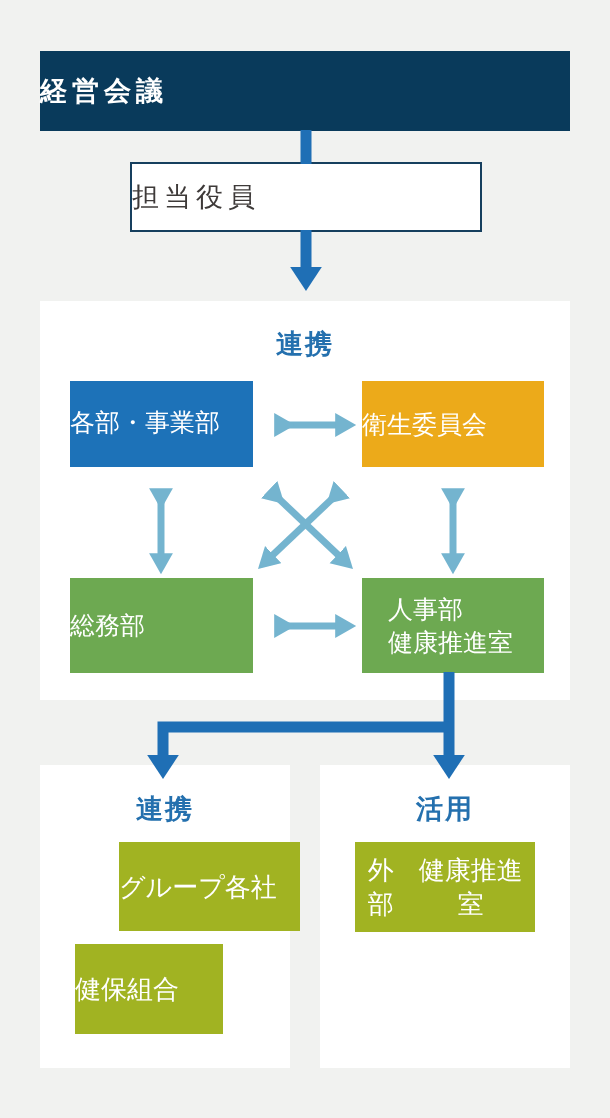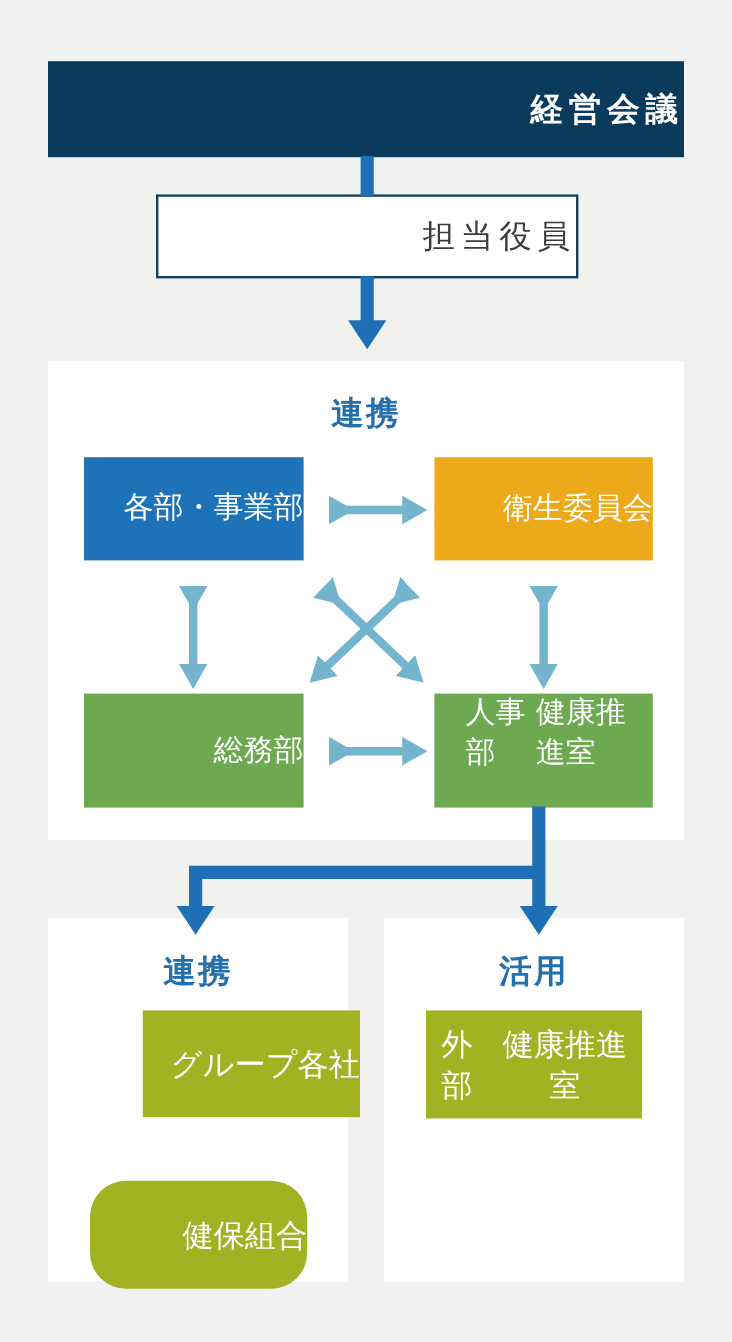--- a/index.html
+++ b/index.html
@@ -4,30 +4,30 @@
 <style>
   :root{
     --page-bg:#f1f2f0; --panel-bg:#ffffff; --navy:#093a5b; --arrow-blue:#1f6fb5;
     --box-blue:#1d72b8; --box-orange:#ecaa1a; --box-green:#6da951; --box-lime:#a1b322;
     --link-arrow:#74b4cf; --label-blue:#2470ae; --exec-border:#163f5e; --exec-text:#3e3a39;
   }
   *{box-sizing:border-box;margin:0;padding:0;}
   body{background:var(--page-bg);font-family:"Liberation Sans","DejaVu Sans",sans-serif;}
   #stage{position:relative;width:610px;height:1118px;background:var(--page-bg);overflow:hidden;}
   .panel{position:absolute;background:var(--panel-bg);}
-  .box{position:absolute;display:flex;align-items:center;justify-content:flex-end;
+  .box{position:absolute;display:flex;align-items:center;justify-content:flex-start;
        color:#fff;font-size:25px;line-height:33px;text-align:center;}
   .navy-box{left:40px;top:51px;width:530px;height:80px;background:var(--navy);
        font-weight:bold;font-size:27px;letter-spacing:5px;}
   .exec-box{left:130px;top:162px;width:352px;height:70px;background:#fff;
        border:2px solid var(--exec-border);color:var(--exec-text);font-size:27px;letter-spacing:5px;}
   .sec-label{position:absolute;width:100%;text-align:center;color:var(--label-blue);
        font-weight:bold;font-size:27px;letter-spacing:2px;}
   .svg-layer{position:absolute;left:0;top:0;pointer-events:none;}
-  .hr-box{flex-direction:row;align-items:flex-start;justify-content:center;
+  .hr-box{flex-direction:column;align-items:flex-start;justify-content:center;
        padding-left:26px;text-align:left;}
   .two-line{}
   .bl-box{font-size:26px;line-height:34px;}
 </style>
 </head>
 <body>
 
 <div id="stage">
 
   <div class="box navy-box">
@@ -74,21 +74,21 @@
       <line x1="299.8" y1="190.5" x2="231.2" y2="255.5" marker-start="url(#lh)" marker-end="url(#lh)"></line>
     </g>
   </svg>
 
   <div class="panel" style="left:40px;top:765px;width:250px;height:303px;">
     <div class="sec-label" style="top:26px;">連携</div>
   </div>
   <div class="box bl-box" style="left:75px;top:842px;width:181px;height:89px;background:var(--box-lime);margin-left:44px;">
     <span>グループ各社</span>
   </div>
-  <div class="box bl-box" style="left:75px;top:984px;width:181px;height:90px;background:var(--box-lime);border-radius:30px;">
+  <div class="box bl-box" style="left:75px;top:944px;width:148px;height:90px;background:var(--box-lime);">
     <span>健保組合</span>
   </div>
 
   <div class="panel" style="left:320px;top:765px;width:250px;height:303px;">
     <div class="sec-label" style="top:26px;">活用</div>
   </div>
   <div class="box bl-box two-line" style="left:355px;top:842px;width:180px;height:90px;background:var(--box-lime);">
     <span>外部</span>
     <span>健康推進室</span>
   </div>

